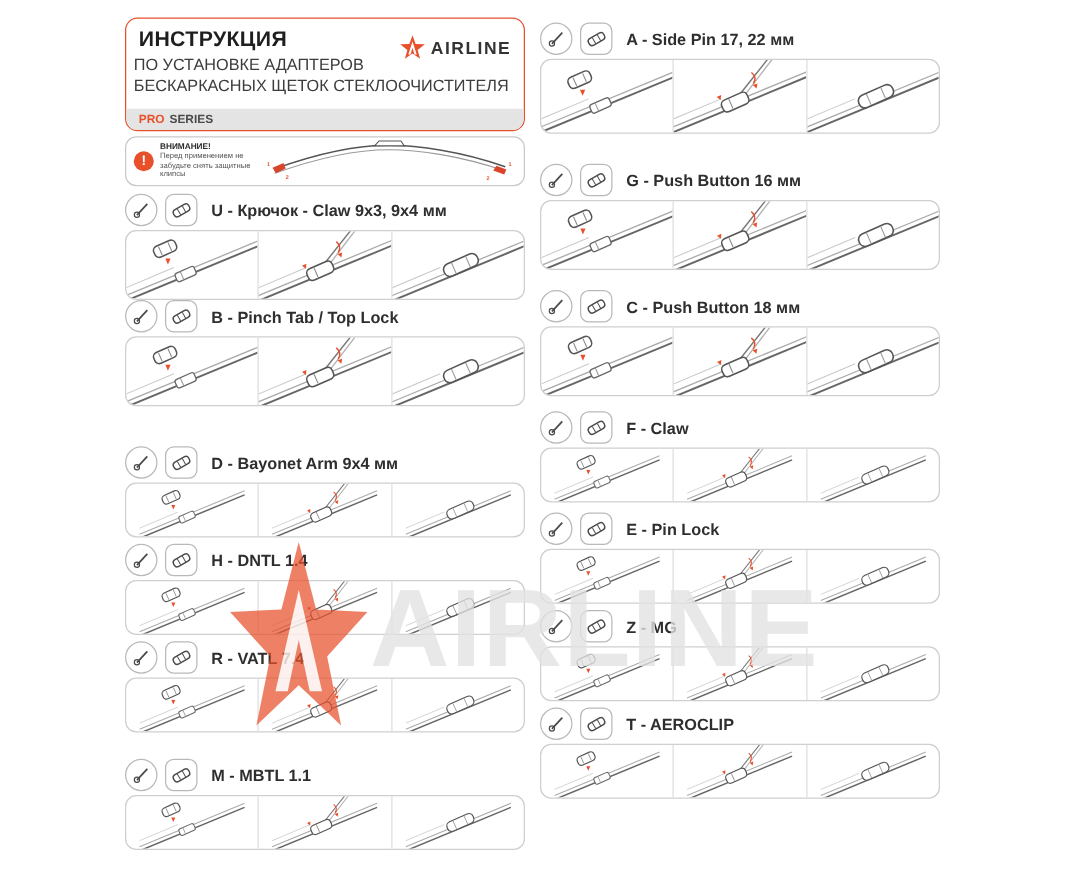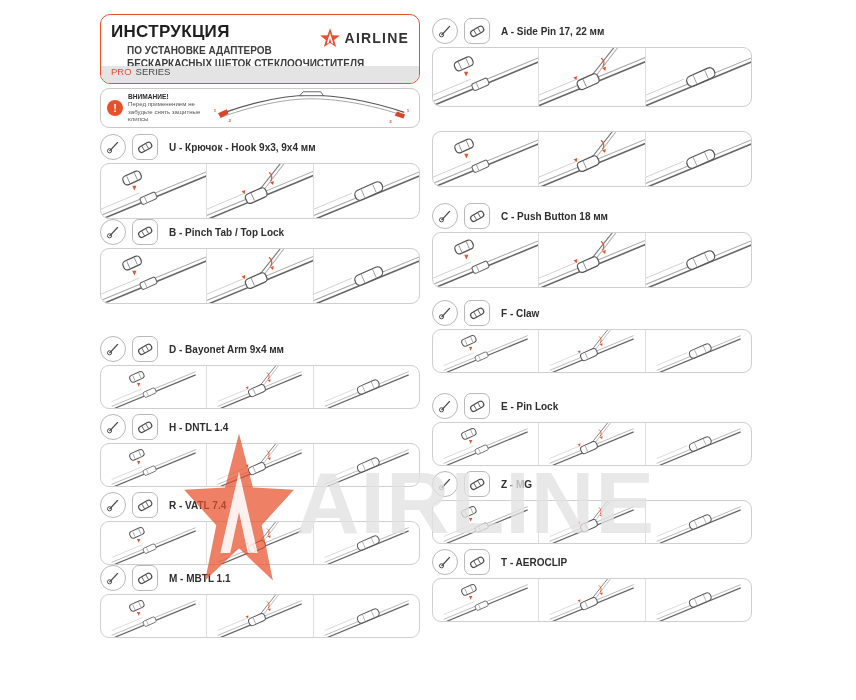--- a/index.html
+++ b/index.html
@@ -3,26 +3,26 @@
 <meta charset="utf-8">
 <style>
   html,body{margin:0;padding:0;background:#fff;}
   .page{position:relative;width:856px;height:700px;background:#fff;overflow:hidden;
         font-family:"Liberation Sans",sans-serif;color:#2e2e2e;}
   .col{position:absolute;top:14px;width:320px;}
   .col-left{left:100px;}
   .col-right{left:432px;}
 
   
-  .header-box{position:relative;height:70px;border:1.6px solid #E8502B;border-radius:10px;
+  .header-box{position:relative;height:91px;border:1.6px solid #E8502B;border-radius:10px;
               background:#fff;overflow:hidden;box-sizing:border-box;}
   .hb-title{font-size:17px;font-weight:bold;letter-spacing:.3px;color:#1f1f1f;margin:7px 0 2px 10px;}
-  .hb-sub{font-size:10px;color:#3c3c3c;margin-left:26px;line-height:1.3;font-weight:bold;}
+  .hb-sub{font-size:13px;color:#3c3c3c;margin-left:6px;line-height:1.3;font-weight:normal;}
   .hb-strip{position:absolute;left:0;right:0;bottom:0;height:17px;background:#E4E4E4;
-            display:flex;align-items:flex-start;padding-left:10px;font-size:9.5px;font-weight:normal;}
+            display:flex;align-items:center;padding-left:10px;font-size:9.5px;font-weight:bold;}
   .hb-strip .pro{color:#E8502B;margin-right:4px;}
   .hb-strip .series{color:#4a4a4a;}
   .hb-logo{position:absolute;right:10px;top:12px;display:flex;align-items:center;gap:4px;}
   .hb-logo .brand-text{font-size:14px;font-weight:bold;letter-spacing:1.2px;color:#333;}
 
   
   .warning-box{margin-top:4px;height:40px;border:1px solid #c9c9c9;border-radius:9px;
                box-sizing:border-box;display:flex;align-items:center;padding:3px 6px;gap:5px;background:#fff;}
   .warn-icon{flex:0 0 16px;height:16px;border-radius:50%;background:#E8502B;color:#fff;
              display:flex;align-items:center;justify-content:center;font-size:11px;font-weight:bold;}
@@ -31,21 +31,21 @@
   .warn-body{font-size:6.1px;color:#555;line-height:1.25;}
   .warn-illu{flex:1;height:36px;}
 
   
   .section{position:relative;}
   .sec-head{display:flex;align-items:center;height:26px;}
   .sec-icon{box-sizing:border-box;width:26px;height:26px;background:#fff;border:1px solid #b9b9b9;
             display:flex;align-items:center;justify-content:center;}
   .sec-icon.round{border-radius:50%;}
   .sec-icon.square{border-radius:7px;margin-left:6px;}
-  .sec-label{margin-left:11px;font-size:10px;font-weight:bold;color:#2e2e2e;}
+  .sec-label{margin-left:11px;font-size:13px;font-weight:bold;color:#2e2e2e;}
   .panel{margin-top:3px;border:1px solid #cfcfcf;border-radius:9px;box-sizing:border-box;
          display:flex;overflow:hidden;background:#fff;}
   .cell{flex:1;position:relative;}
   .cell + .cell{border-left:1px solid #dedede;}
   .cell svg{display:block;width:100%;height:100%;}
 
   
   .watermark{position:absolute;left:0;top:0;width:856px;height:700px;pointer-events:none;z-index:5;}
   .wm-star{position:absolute;left:178px;top:424px;width:122px;height:172px;opacity:.85;}
   .wm-text{position:absolute;left:296px;top:452px;font-size:88px;font-weight:bold;letter-spacing:1px;
@@ -105,21 +105,21 @@
             </div>
             <div class="sec-icon square">
   <svg width="20" height="20" viewBox="0 0 26 26">
     <g transform="rotate(-30 13 13)">
       <rect x="4" y="9.5" width="18" height="8" rx="3.5" fill="none" stroke="#4a4a4a" stroke-width="1.5"></rect>
       <line x1="10" y1="10" x2="10" y2="17" stroke="#4a4a4a" stroke-width="1"></line>
       <line x1="16" y1="10" x2="16" y2="17" stroke="#4a4a4a" stroke-width="1"></line>
     </g>
   </svg>
             </div>
-            <div class="sec-label">U - Крючок - Hook 9x3, 9x4 мм</div>
+            <div class="sec-label">U - Крючок - Claw 9x3, 9x4 мм</div>
           </div>
           <div class="panel" style="height: 56px;">
             <div class="cell">
               <svg viewBox="0 0 100 52" preserveAspectRatio="xMidYMid meet">
     <line x1="-2" y1="50" x2="102" y2="7" stroke="#aaa" stroke-width="1"></line>
     <line x1="-2" y1="54" x2="102" y2="11" stroke="#666" stroke-width="1.5"></line>
     <line x1="-2" y1="44" x2="36" y2="28" stroke="#c9c9c9" stroke-width="0.8"></line>
       <g transform="rotate(-24 29 13)">
         <rect x="20" y="9" width="18" height="9" rx="3.5" fill="#fff" stroke="#555" stroke-width="1.2"></rect>
         <line x1="25" y1="10" x2="25" y2="17" stroke="#888" stroke-width="0.8"></line>
@@ -423,21 +423,21 @@
     <line x1="-2" y1="44" x2="36" y2="28" stroke="#c9c9c9" stroke-width="0.8"></line>
       <g transform="rotate(-24 52 26)">
         <rect x="38" y="21" width="28" height="10" rx="4.5" fill="#fff" stroke="#555" stroke-width="1.2"></rect>
         <line x1="46" y1="21.5" x2="46" y2="30.5" stroke="#999" stroke-width="0.8"></line>
         <line x1="58" y1="21.5" x2="58" y2="30.5" stroke="#999" stroke-width="0.8"></line>
       </g>
               </svg>
             </div>
           </div>
         </div>
-        <div class="section" style="margin-top: 0;">
+        <div class="section" style="margin-top: 21px;">
           <div class="sec-head">
             <div class="sec-icon round">
   <svg width="18" height="18" viewBox="0 0 26 26">
     <line x1="8" y1="19" x2="20" y2="6" stroke="#4a4a4a" stroke-width="2"></line>
     <circle cx="8" cy="18.5" r="3" fill="none" stroke="#4a4a4a" stroke-width="1.4"></circle>
   </svg>
             </div>
             <div class="sec-icon square">
   <svg width="20" height="20" viewBox="0 0 26 26">
     <g transform="rotate(-30 13 13)">
@@ -563,20 +563,38 @@
       <g transform="rotate(-24 52 26)">
         <rect x="38" y="21" width="28" height="10" rx="4.5" fill="#fff" stroke="#555" stroke-width="1.2"></rect>
         <line x1="46" y1="21.5" x2="46" y2="30.5" stroke="#999" stroke-width="0.8"></line>
         <line x1="58" y1="21.5" x2="58" y2="30.5" stroke="#999" stroke-width="0.8"></line>
       </g>
               </svg>
             </div>
           </div>
         </div>
         <div class="section" style="margin-top: 24px;">
+          <div class="sec-head">
+            <div class="sec-icon round">
+  <svg width="18" height="18" viewBox="0 0 26 26">
+    <line x1="8" y1="19" x2="20" y2="6" stroke="#4a4a4a" stroke-width="2"></line>
+    <circle cx="8" cy="18.5" r="3" fill="none" stroke="#4a4a4a" stroke-width="1.4"></circle>
+  </svg>
+            </div>
+            <div class="sec-icon square">
+  <svg width="20" height="20" viewBox="0 0 26 26">
+    <g transform="rotate(-30 13 13)">
+      <rect x="4" y="9.5" width="18" height="8" rx="3.5" fill="none" stroke="#4a4a4a" stroke-width="1.5"></rect>
+      <line x1="10" y1="10" x2="10" y2="17" stroke="#4a4a4a" stroke-width="1"></line>
+      <line x1="16" y1="10" x2="16" y2="17" stroke="#4a4a4a" stroke-width="1"></line>
+    </g>
+  </svg>
+            </div>
+            <div class="sec-label">G - Push Button 16 мм</div>
+          </div>
           <div class="panel" style="height: 56px;">
             <div class="cell">
               <svg viewBox="0 0 100 52" preserveAspectRatio="xMidYMid meet">
     <line x1="-2" y1="50" x2="102" y2="7" stroke="#aaa" stroke-width="1"></line>
     <line x1="-2" y1="54" x2="102" y2="11" stroke="#666" stroke-width="1.5"></line>
     <line x1="-2" y1="44" x2="36" y2="28" stroke="#c9c9c9" stroke-width="0.8"></line>
       <g transform="rotate(-24 29 13)">
         <rect x="20" y="9" width="18" height="9" rx="3.5" fill="#fff" stroke="#555" stroke-width="1.2"></rect>
         <line x1="25" y1="10" x2="25" y2="17" stroke="#888" stroke-width="0.8"></line>
         <line x1="33" y1="10" x2="33" y2="17" stroke="#888" stroke-width="0.8"></line>
@@ -745,21 +763,21 @@
     <line x1="-2" y1="44" x2="36" y2="28" stroke="#c9c9c9" stroke-width="0.8"></line>
       <g transform="rotate(-24 52 26)">
         <rect x="38" y="21" width="28" height="10" rx="4.5" fill="#fff" stroke="#555" stroke-width="1.2"></rect>
         <line x1="46" y1="21.5" x2="46" y2="30.5" stroke="#999" stroke-width="0.8"></line>
         <line x1="58" y1="21.5" x2="58" y2="30.5" stroke="#999" stroke-width="0.8"></line>
       </g>
               </svg>
             </div>
           </div>
         </div>
-        <div class="section" style="margin-top: 20px;">
+        <div class="section" style="margin-top: 8px;">
           <div class="sec-head">
             <div class="sec-icon round">
   <svg width="18" height="18" viewBox="0 0 26 26">
     <line x1="8" y1="19" x2="20" y2="6" stroke="#4a4a4a" stroke-width="2"></line>
     <circle cx="8" cy="18.5" r="3" fill="none" stroke="#4a4a4a" stroke-width="1.4"></circle>
   </svg>
             </div>
             <div class="sec-icon square">
   <svg width="20" height="20" viewBox="0 0 26 26">
     <g transform="rotate(-30 13 13)">

